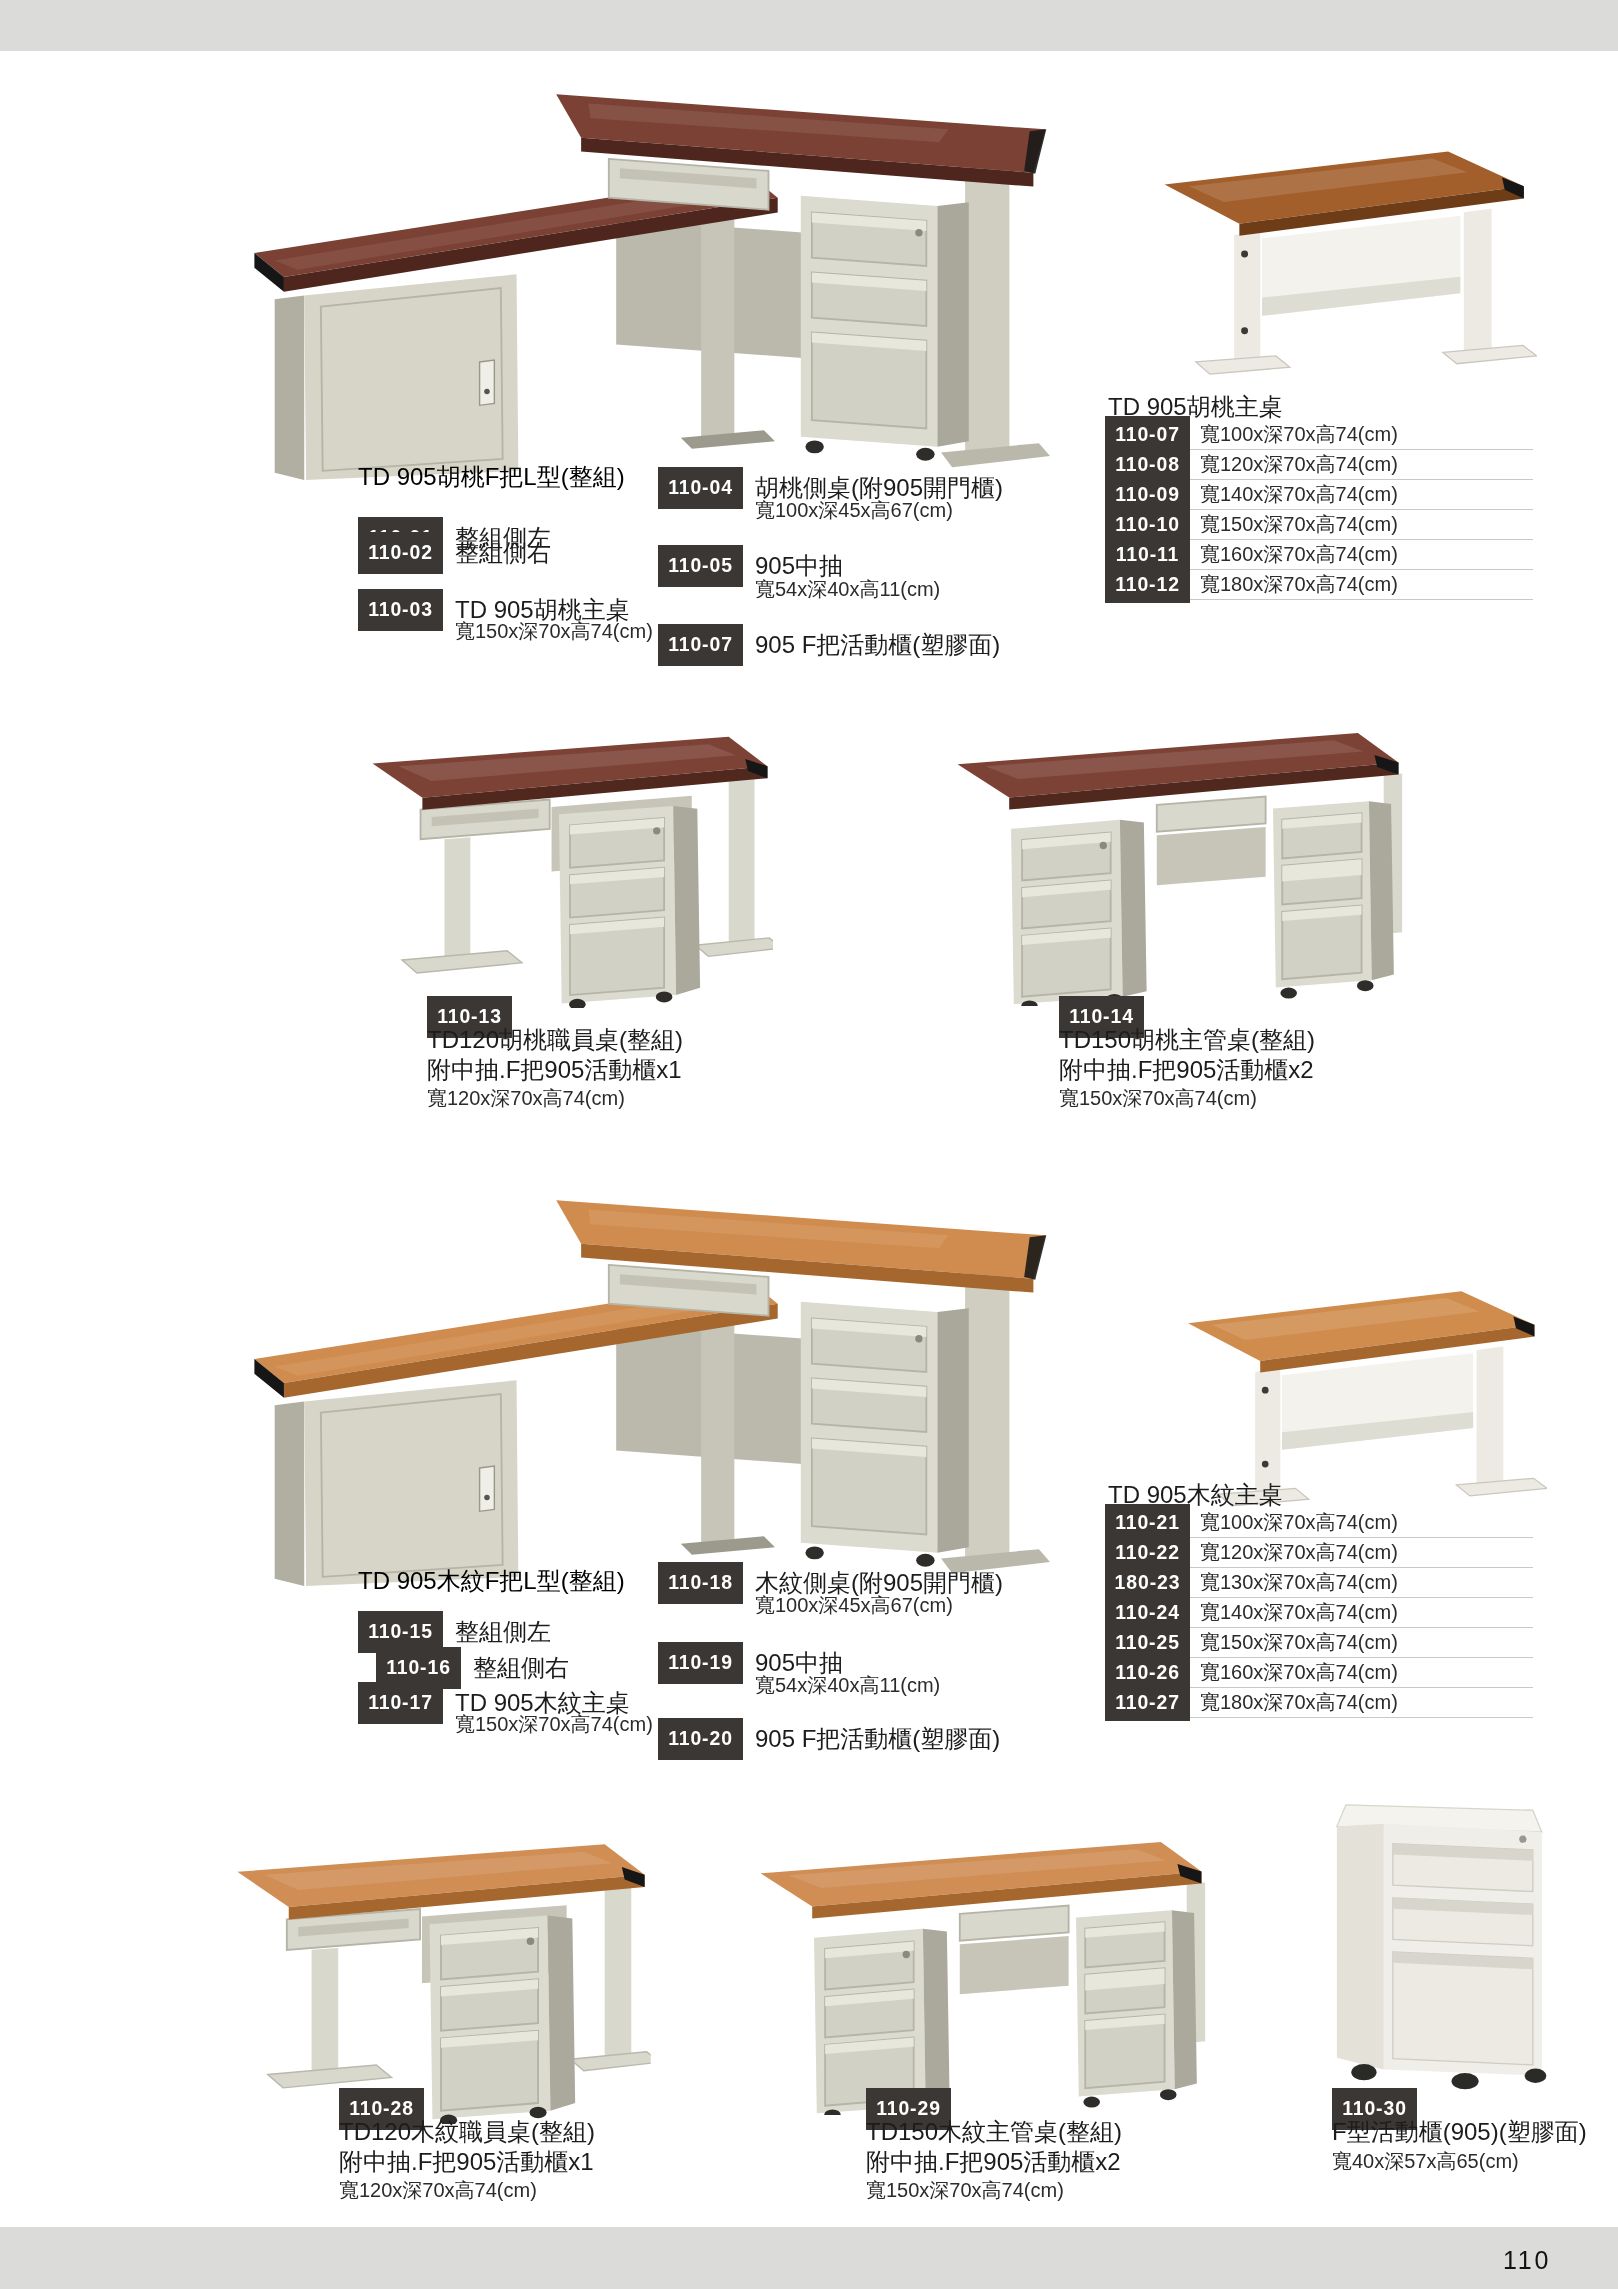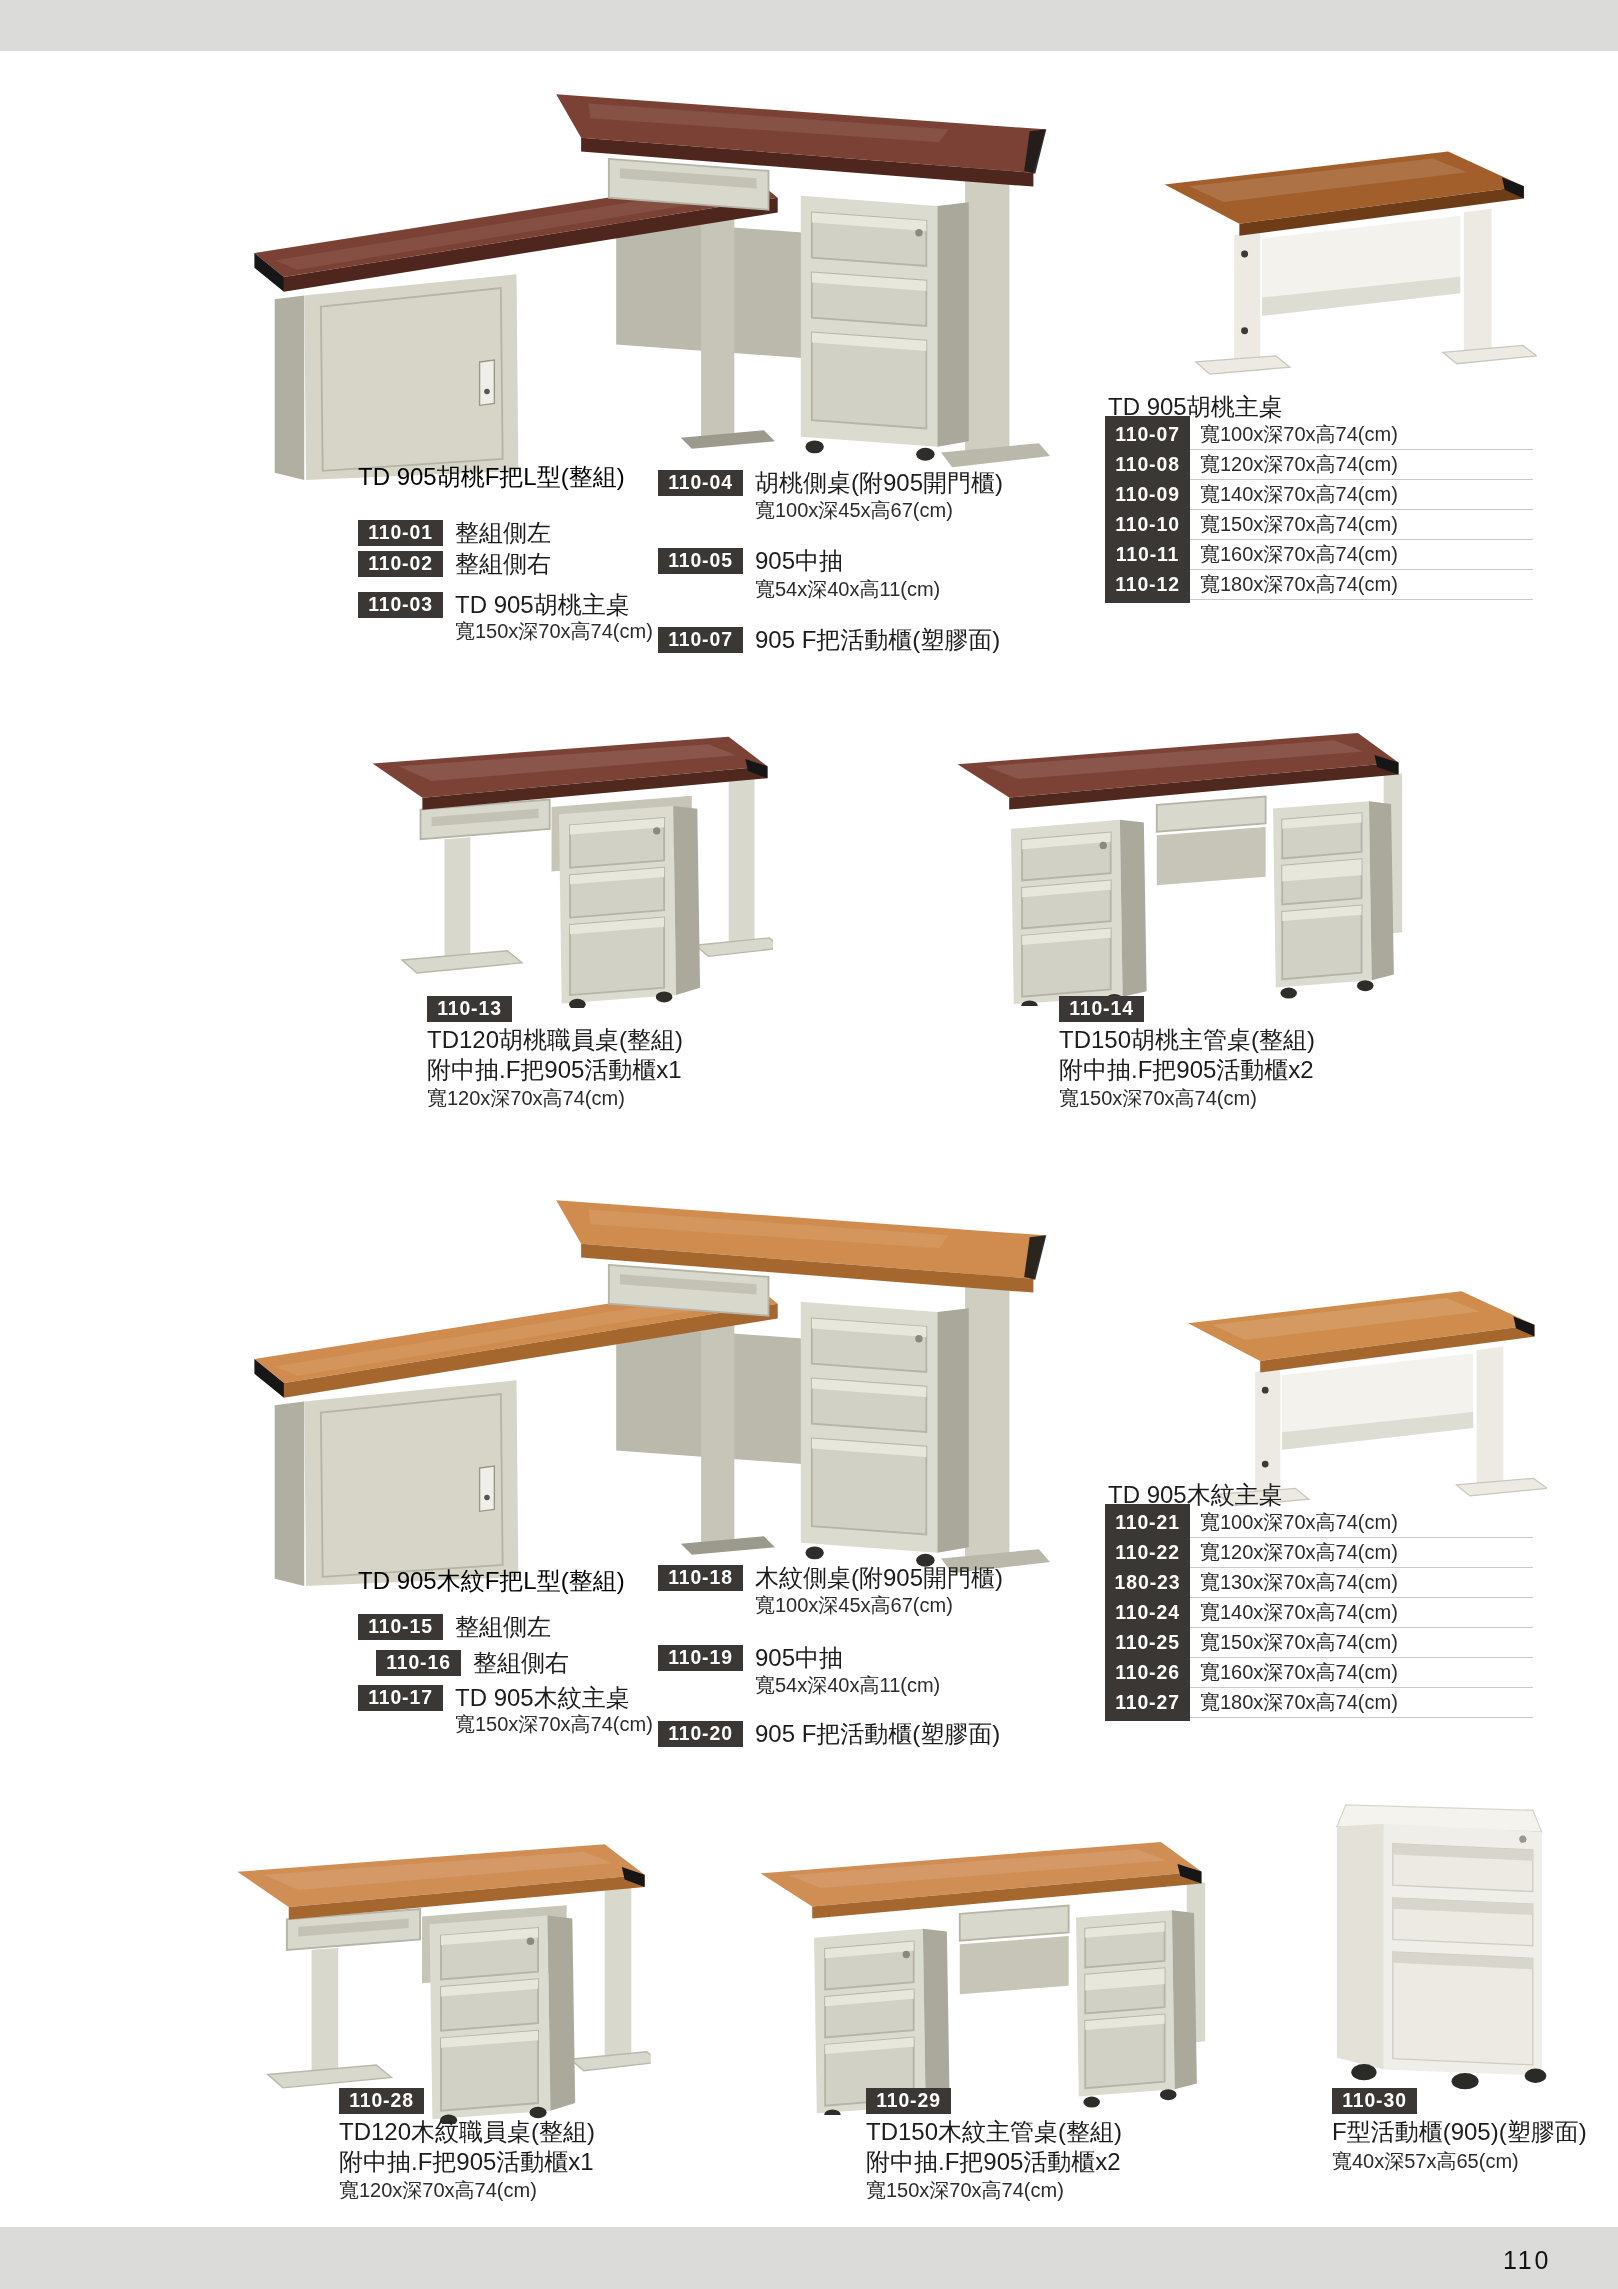--- a/index.html
+++ b/index.html
@@ -8,21 +8,21 @@
     position:relative;background:#ffffff;
     font-family:"Liberation Sans","DejaVu Sans",sans-serif;
     color:#1c1c1c;overflow:hidden;
     --wood:#7b4134;--woodD:#4f261d;
   }
   .band{position:absolute;left:0;width:1619px;background:#dbdbd9}
   .abs{position:absolute}
   .badge{
     display:inline-flex;align-items:center;justify-content:center;
     background:#3b3734;color:#fff;font-weight:bold;font-size:19.4px;
-    height:26px;min-width:85px;padding:0 5.5px;letter-spacing:0.9px;line-height:1;
+    height:42px;min-width:85px;padding:0 5.5px;letter-spacing:0.9px;line-height:1;
   }
   .itemrow{position:absolute;display:flex;align-items:center;gap:12px;white-space:nowrap}
   .desc{font-size:24px;color:#1c1c1c}
   .size{position:absolute;font-size:20px;color:#2b2b2b;white-space:nowrap}
   .caption{position:absolute;font-size:24px;color:#000000;white-space:nowrap}
   .ltitle{position:absolute;font-size:24px;color:#1c1c1c;white-space:nowrap}
   .sizelist{position:absolute;display:flex;flex-direction:column}
   .srow{display:flex;align-items:center;gap:10px;height:30px;border-bottom:0.9px solid #c9c9c7}
   .srow .badge{height:37px}
   .ssize{font-size:20px;color:#2b2b2b;white-space:nowrap}
@@ -184,21 +184,21 @@
 <svg class="photo" style="left:1154px;top:141px;--wood:#a25f2c;--woodD:#6f3c18" width="383" height="261" viewBox="0 0 415 283">
     <use href="#sym-simpledesk"></use>
   </svg>
 
 <div class="caption" style="left:358px;top:461px">TD 905胡桃F把L型(整組)</div>
 
 <div class="itemrow" style="left:358px;top:517px">
   <span class="badge">110-01</span>
   <span class="desc">整組側左</span>
 </div>
-<div class="itemrow" style="left:358px;top:548px">
+<div class="itemrow" style="left:358px;top:532px">
   <span class="badge">110-02</span>
   <span class="desc">整組側右</span>
 </div>
 <div class="itemrow" style="left:358px;top:589px">
   <span class="badge">110-03</span>
   <span class="desc">TD 905胡桃主桌</span>
 </div>
 <div class="size" style="left:455px;top:618px">寬150x深70x高74(cm)</div>
 
 <div class="itemrow" style="left:658px;top:467px">

